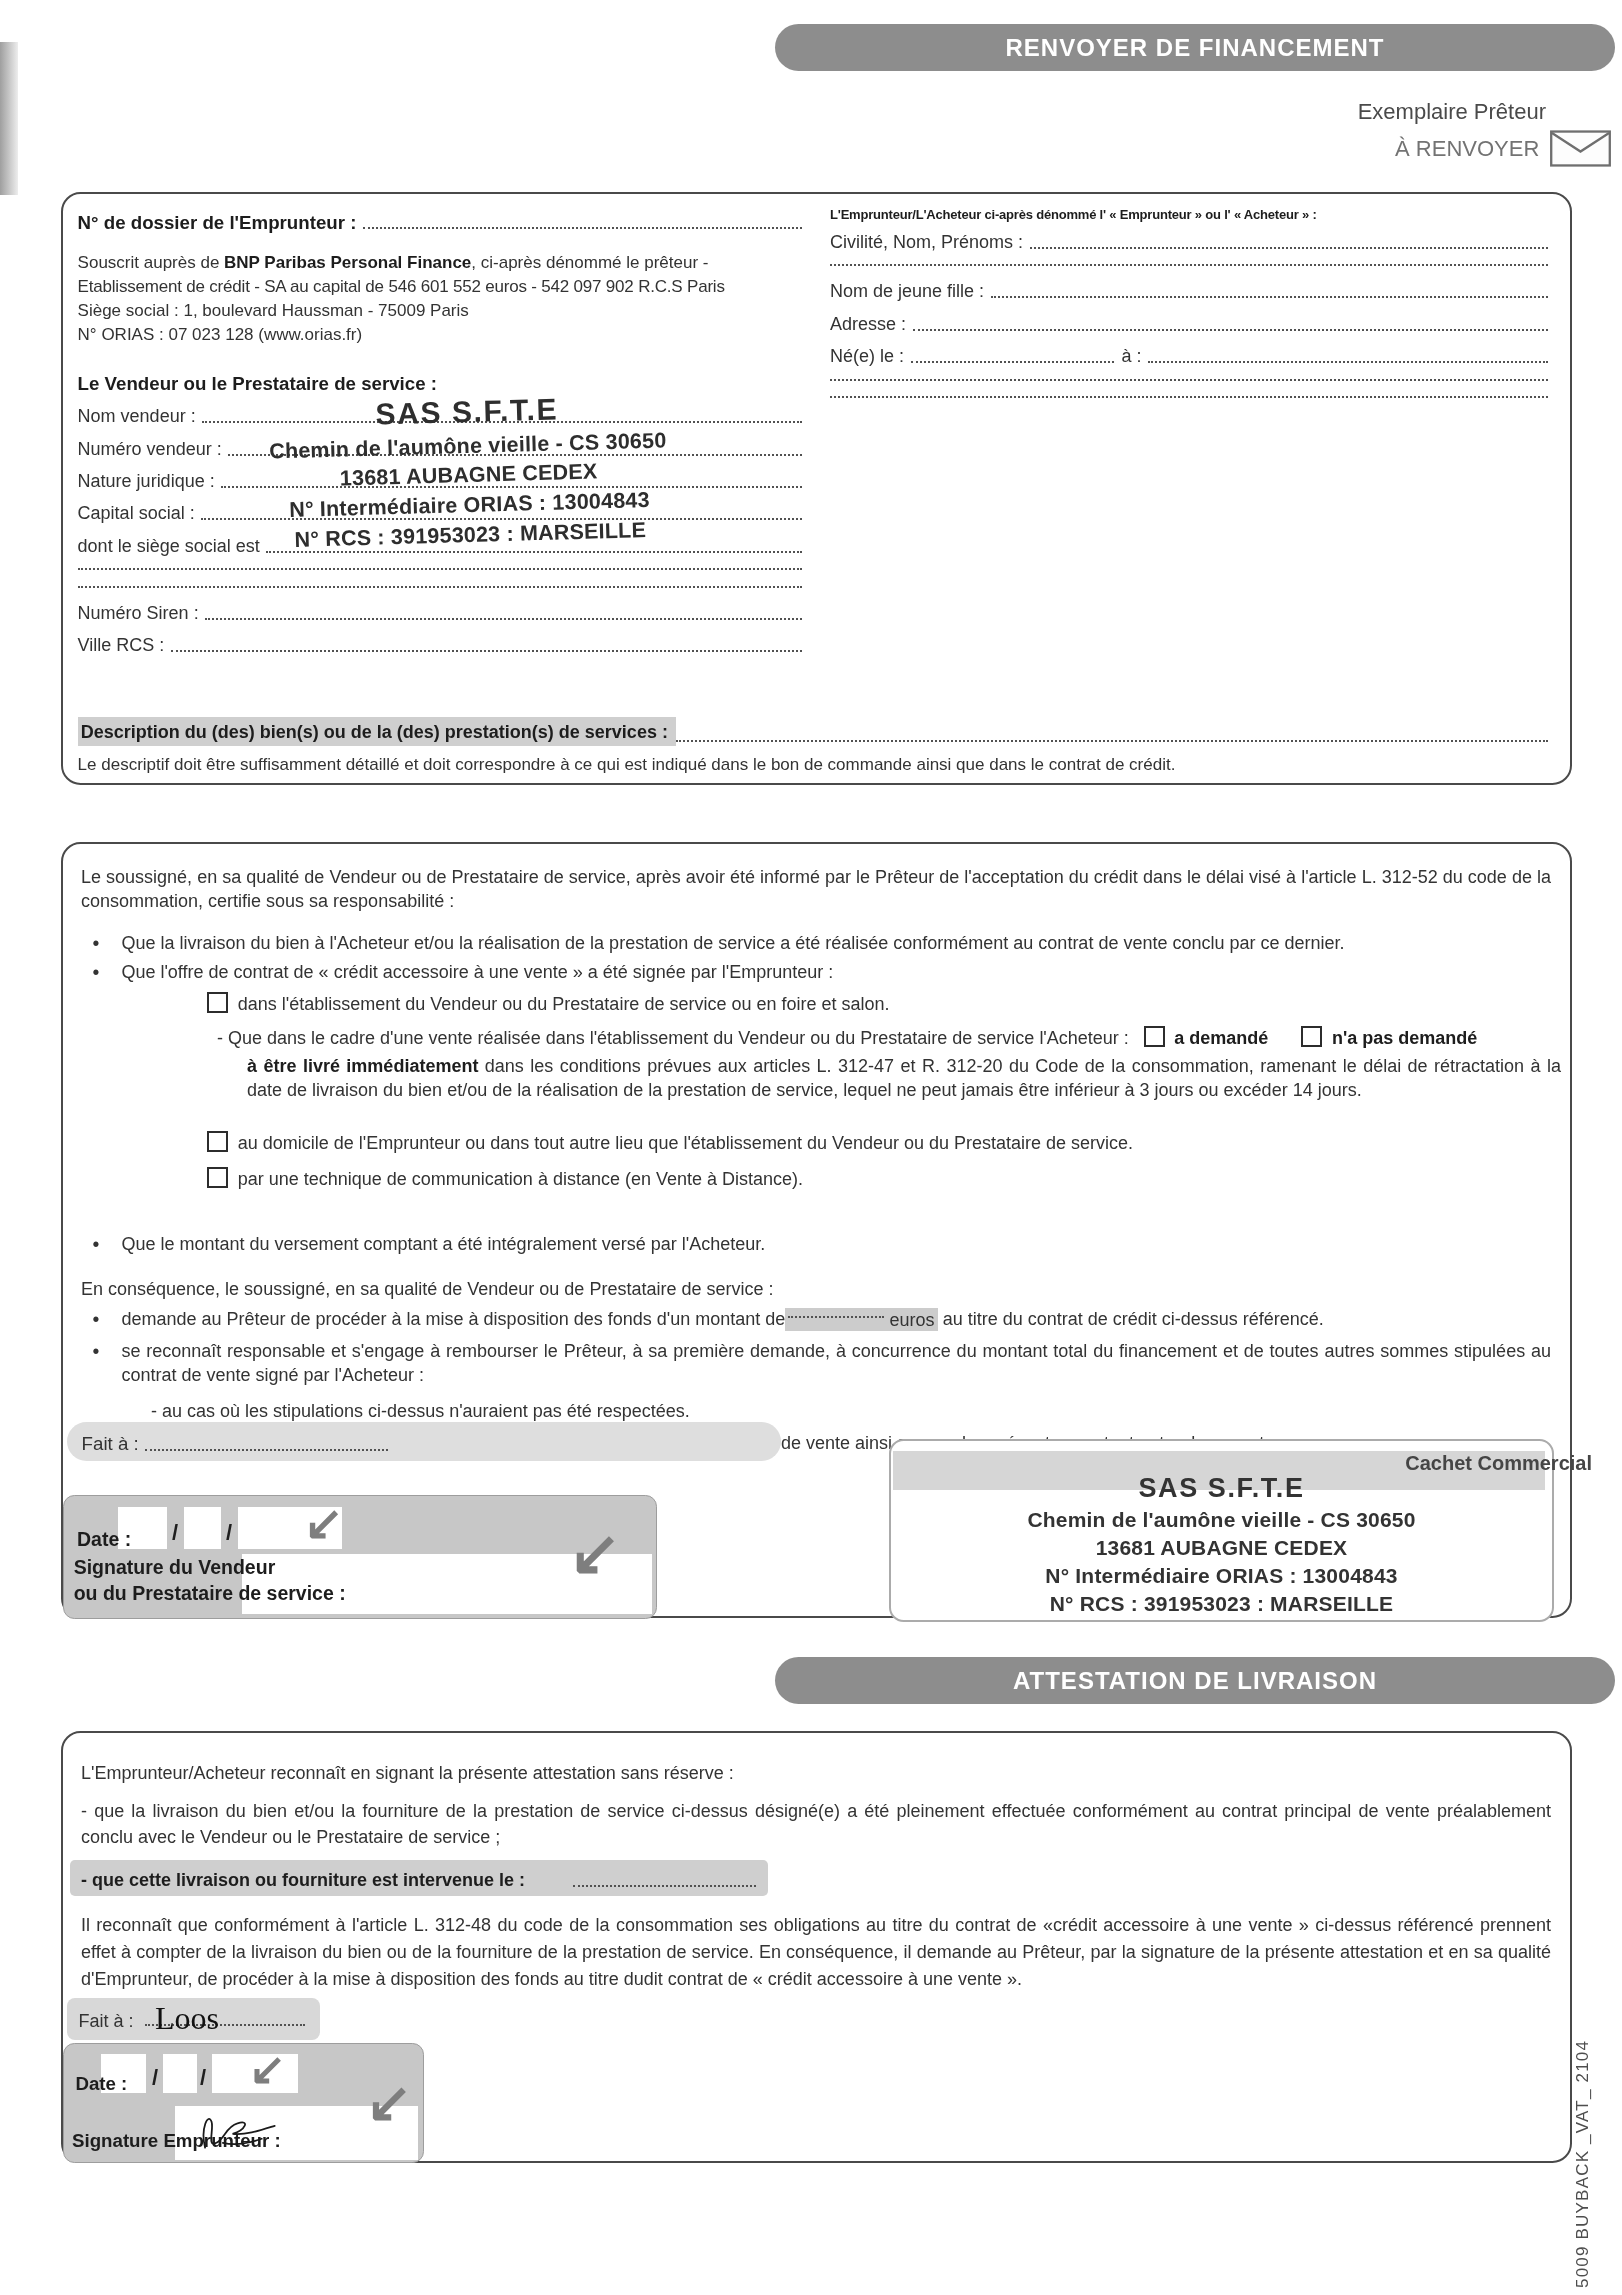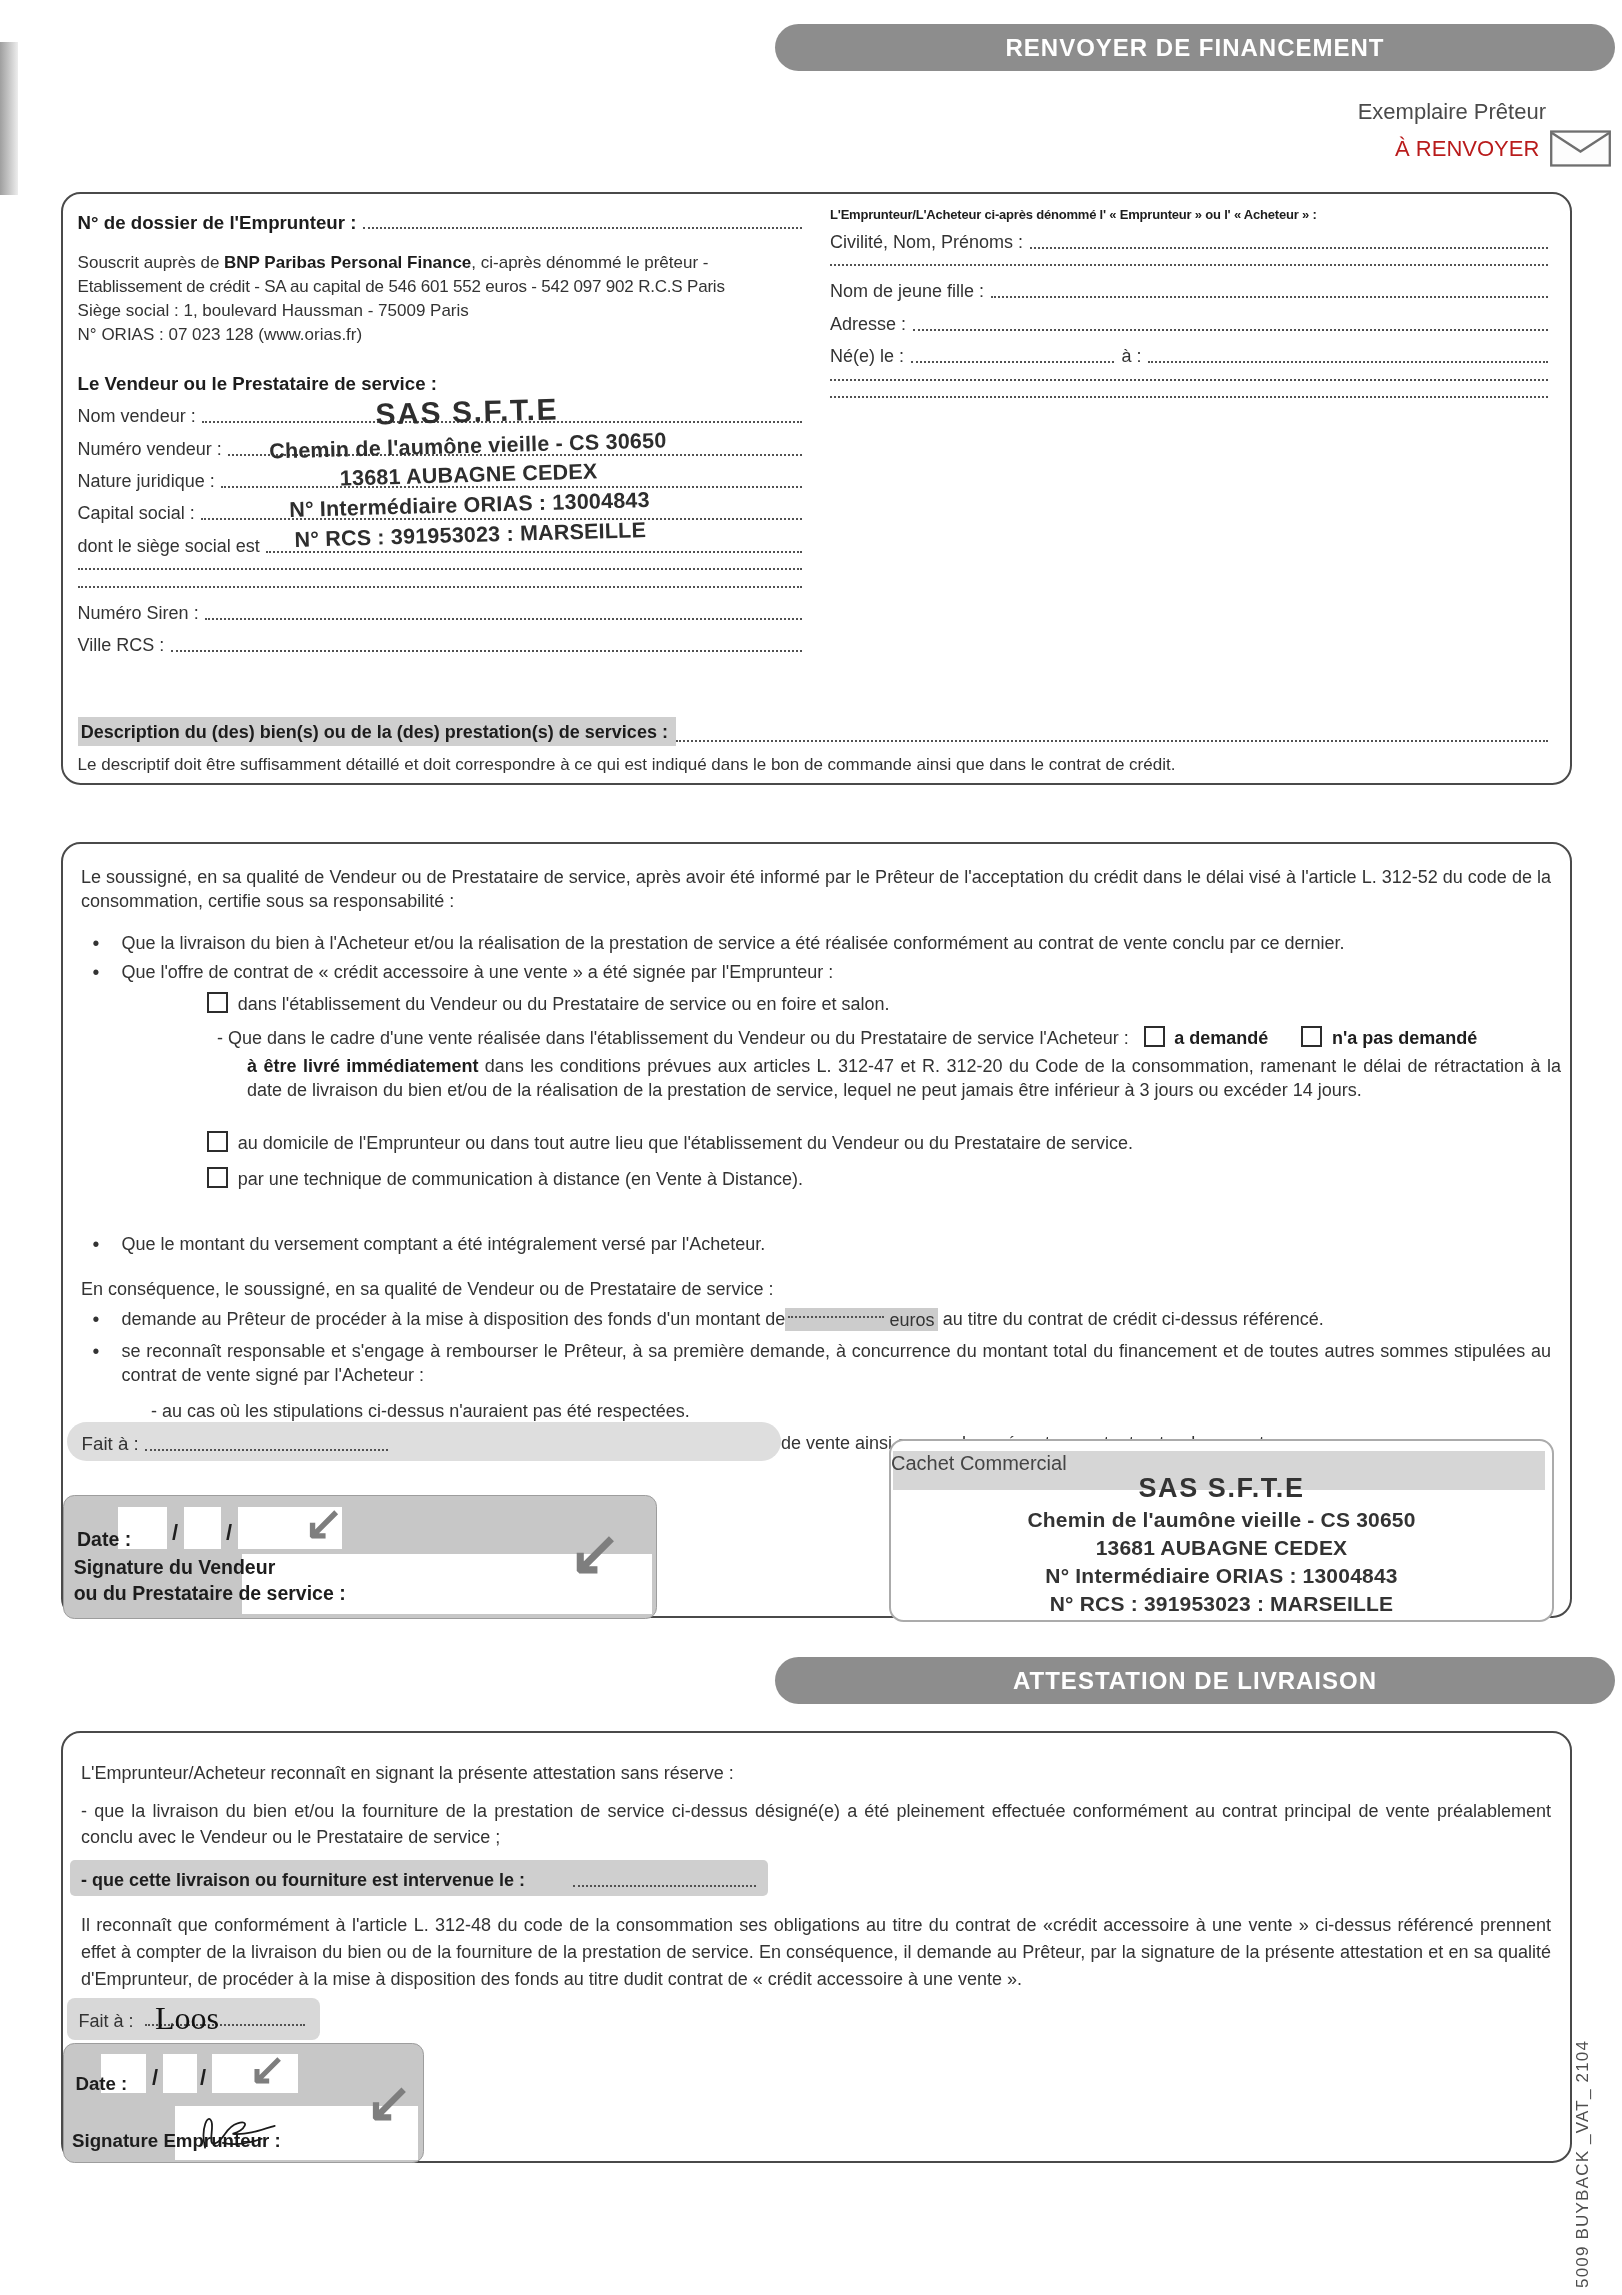--- a/index.html
+++ b/index.html
@@ -8,21 +8,21 @@
   .scanstrip{position:absolute;left:0;top:42px;width:18px;height:153px;
         background:linear-gradient(90deg,#9f9f9f,#ededed);}
   
   .banner{position:absolute;left:775px;width:840px;height:47px;background:#8d8d8d;
         border-radius:23.5px;color:#fff;display:flex;align-items:center;justify-content:center;
         font-weight:bold;font-size:24px;letter-spacing:1px;}
   
   .copylbl{position:absolute;left:1258px;top:99px;width:288px;text-align:right;
         font-size:22px;color:#4a4a4a;}
   .returnrow{position:absolute;left:1258px;top:130px;width:354px;display:flex;
-        justify-content:flex-end;align-items:center;gap:9.7px;font-size:22px;color:#b91c1c;}
+        justify-content:flex-end;align-items:center;gap:9.7px;font-size:22px;color:#737373;}
   
   .formbox{position:absolute;border:2.4px solid #4a4a4a;border-radius:19.5px;background:#fff;}
   .box-top{left:61px;top:192px;width:1507px;height:589px;}
   .box-cert{left:61px;top:842px;width:1507px;height:772px;}
   .box-att{left:61px;top:1731px;width:1507px;height:428px;}
   .coll{position:absolute;left:14.6px;top:13px;width:724px;}
   .colr{position:absolute;left:767px;top:13px;width:718px;}
   .desc{position:absolute;left:14.6px;top:523px;width:1470px;}
   
   .b{font-weight:bold;color:#1d1d1d;}
@@ -65,22 +65,22 @@
   .abs{position:absolute;}
   .datebox{position:absolute;background:#fff;}
   .slash{position:absolute;font-weight:bold;font-size:22px;color:#1f1f1f;}
   .arrow{position:absolute;color:#7e7e7e;font-weight:bold;line-height:1;}
   .siglbl{position:absolute;font-weight:bold;font-size:19.5px;color:#1d1d1d;z-index:3;}
   .sigwhite{position:absolute;background:#fff;}
   
   .cachet{position:absolute;left:889px;top:1439px;width:661px;height:179px;
         border:2.4px solid #ababab;border-radius:14.6px;background:#fff;}
   .cachet-band{position:absolute;left:2.4px;top:9.7px;width:652px;height:39px;background:#d6d6d6;}
-  .cachet-title{position:absolute;left:0;top:10.5px;width:100%;text-align:left;font-weight:normal;
-        font-size:20px;color:#454545;}
+  .cachet-title{position:absolute;left:0;top:10.5px;width:100%;text-align:right;font-weight:bold;
+        font-size:20px;color:#454545;padding-left:40px;}
   .stamp2{position:absolute;left:0;top:31px;width:100%;text-align:center;color:#333;}
   .stamp2 .stamp-title{font-size:27px;}
   .stamp2 .stamp-line{font-size:21px;margin-top:4px;}
   
   .attflow{position:absolute;left:18px;top:28px;width:1470px;}
   .att-item2{margin-top:9.7px;margin-left:-11.4px;width:698px;height:36px;background:#cfcfcf;
         border-radius:4.9px;display:flex;align-items:flex-end;padding:0 11.4px 4.9px 11.4px;
         box-sizing:border-box;font-size:18px;gap:41px;}
   .loos{position:absolute;left:88px;bottom:6.5px;font-family:"Liberation Serif",serif;
         font-size:32px;color:#111;line-height:1;}

